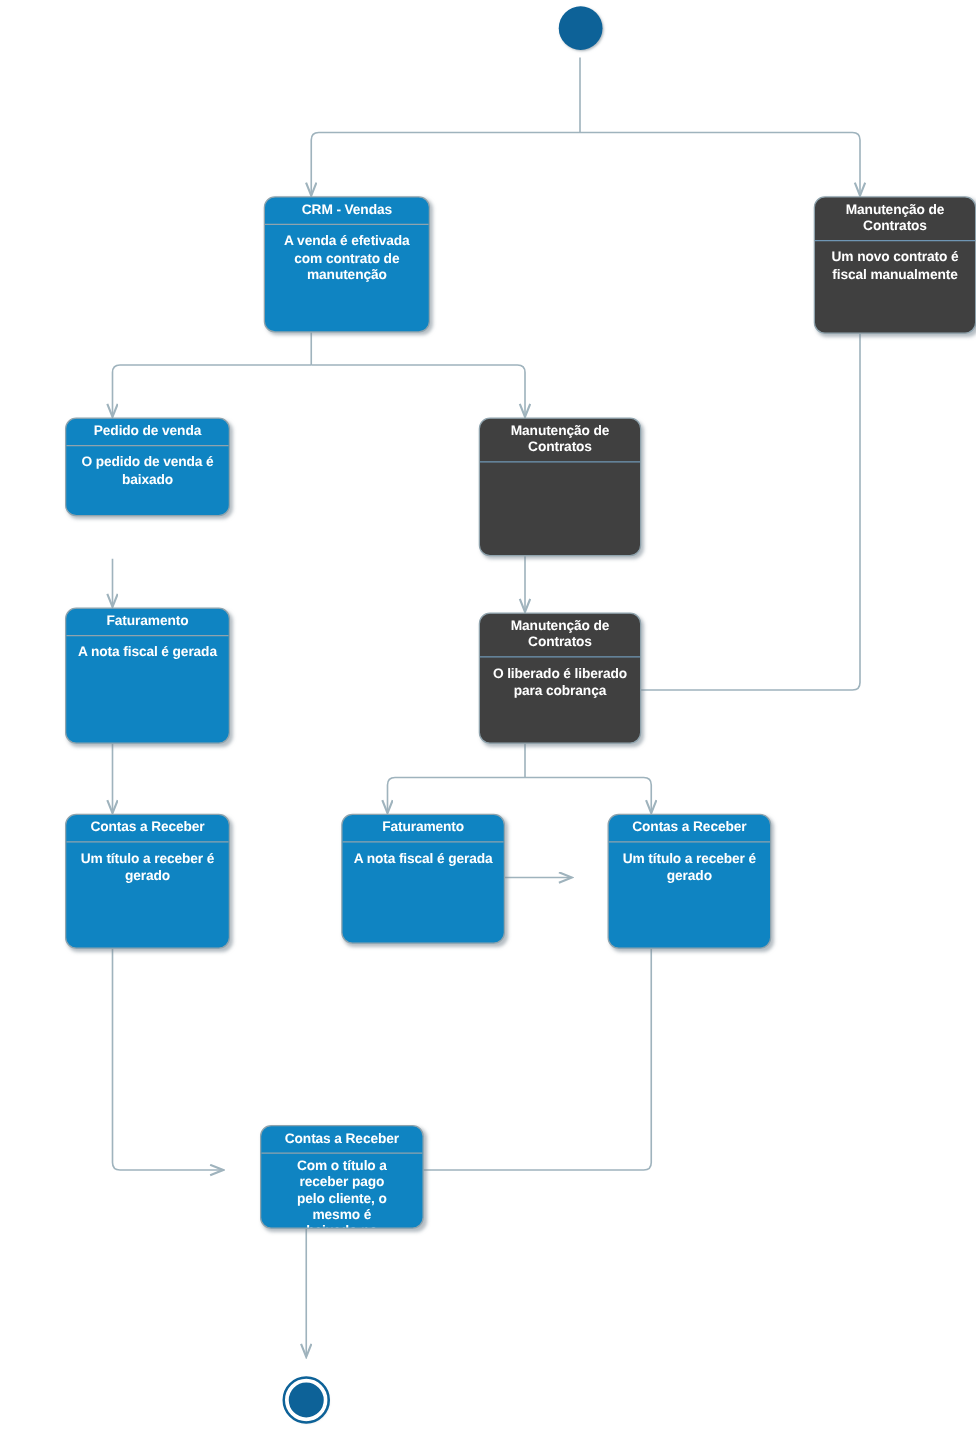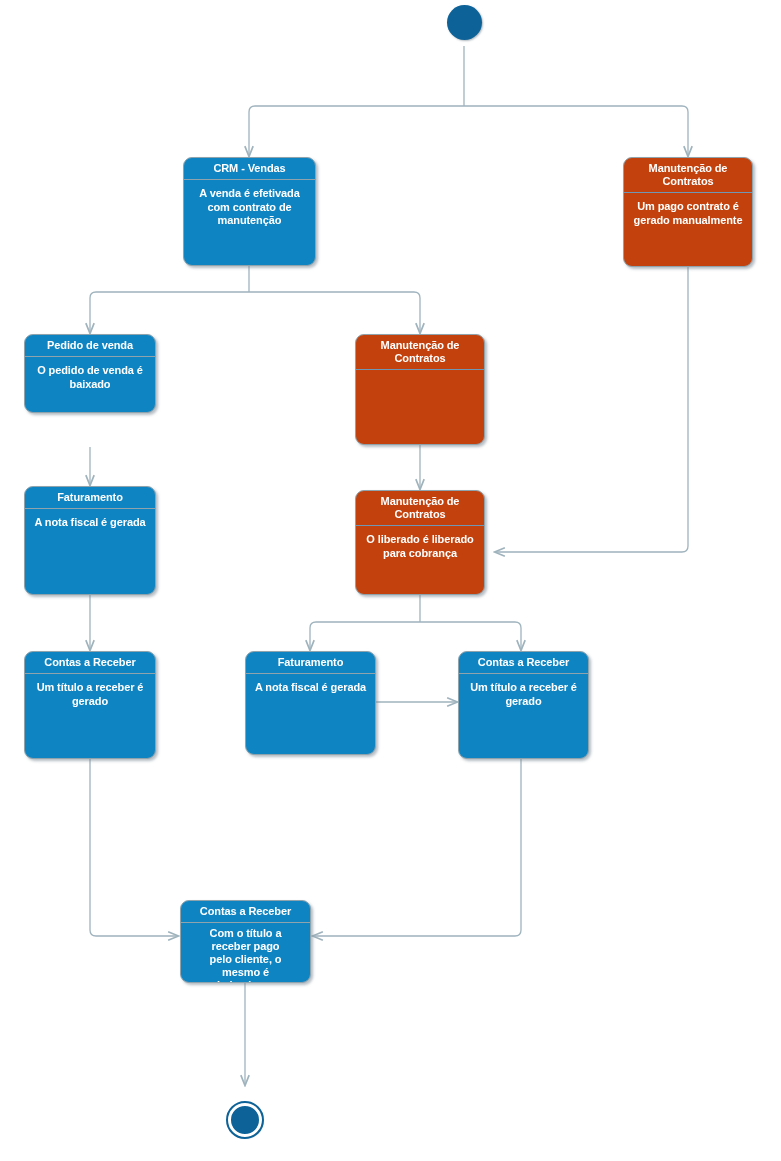--- a/index.html
+++ b/index.html
@@ -26,22 +26,23 @@
   .node {
     position: absolute;
     box-sizing: border-box;
     border-radius: 9px;
     border: 1px solid #8fa3ad;
     box-shadow: 2px 2px 3px rgba(120,135,145,0.55);
     overflow: hidden;
     display: flex;
     flex-direction: column;
     background: #0f84c2;
+    margin-left: 28px;
   }
-  .node.dark { background: #c2410c; }
+  .node.dark { background: #404040; }
   .node .hdr {
     box-sizing: border-box;
     width: 100%;
     padding: 4px 4px 4px;
     text-align: center;
     color: #ffffff;
     font-weight: bold;
     font-size: 11px;
     line-height: 13px;
     border-bottom: 1px solid #8fa3ad;
@@ -121,21 +122,21 @@
 
   <div class="terminal start" style="left:447px; top:5px; width:35px; height:35px;"></div>
 
   <div class="node" style="left:183px; top:157px; width:133px; height:109px;">
     <div class="hdr">CRM - Vendas</div>
     <div class="bdy">A venda é efetivada com contrato de manutenção</div>
   </div>
 
   <div class="node dark" style="left:623px; top:157px; width:130px; height:110px;">
     <div class="hdr">Manutenção de Contratos</div>
-    <div class="bdy">Um pago contrato é gerado manualmente</div>
+    <div class="bdy">Um novo contrato é fiscal manualmente</div>
   </div>
 
   <div class="node" style="left:24px; top:334px; width:132px; height:79px;">
     <div class="hdr">Pedido de venda</div>
     <div class="bdy">O pedido de venda é baixado</div>
   </div>
 
   <div class="node dark" style="left:355px; top:334px; width:130px; height:111px;">
     <div class="hdr">Manutenção de Contratos</div>
   </div>

